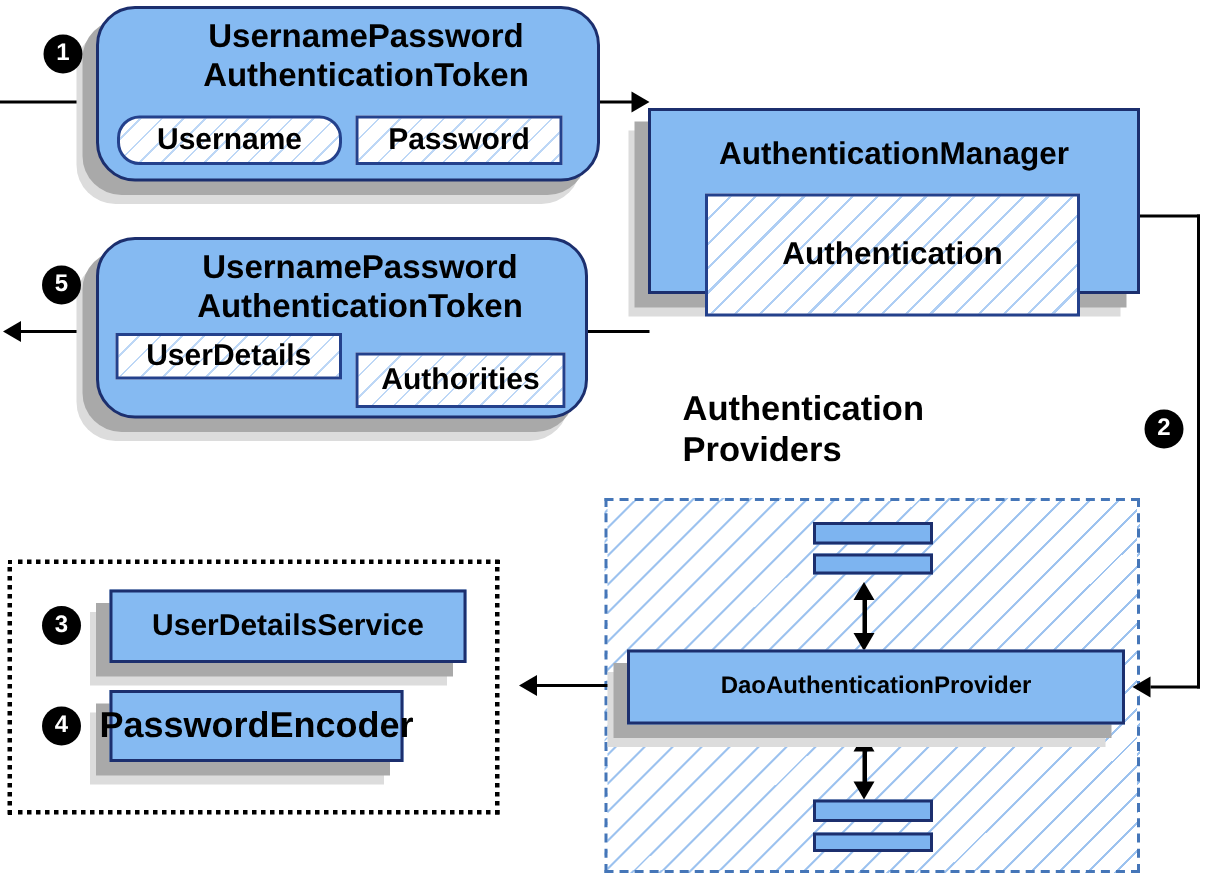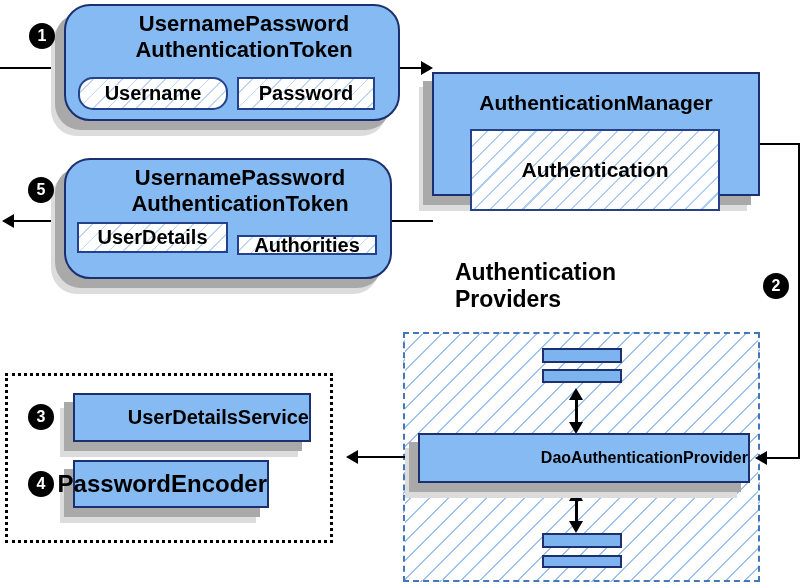--- a/index.html
+++ b/index.html
@@ -14,21 +14,21 @@
   .tri-right{border-top:7px solid transparent;border-bottom:7px solid transparent;border-left:12px solid #000;}
   .tri-left{border-top:7px solid transparent;border-bottom:7px solid transparent;border-right:12px solid #000;}
   .tri-up{border-left:7px solid transparent;border-right:7px solid transparent;border-bottom:12px solid #000;}
   .tri-down{border-left:7px solid transparent;border-right:7px solid transparent;border-top:12px solid #000;}
   
   .bluebox{
     position:absolute;background:#85baf2;border:2px solid #1c2f6e;
     box-shadow:-9px 9px 0 #a9a9a9,-13px 15px 0 #dcdcdc;
     box-sizing:border-box;
   }
-  .center-flex{display:flex;align-items:center;justify-content:flex-end;text-align:center;}
+  .center-flex{display:flex;align-items:center;justify-content:center;text-align:center;}
   .rounded{border-radius:26px;}
   
   .hatch{
     background-color:#fff;
     background-image:repeating-linear-gradient(135deg,rgba(255,255,255,0) 0px,rgba(255,255,255,0) 10px,#aecef4 10px,#aecef4 11.5px);
   }
   .field{
     position:absolute;border:2px solid #24418c;box-sizing:border-box;
     display:flex;align-items:center;justify-content:center;
     font-size:20px;white-space:nowrap;
@@ -122,21 +122,21 @@
   </div>
 
   <div class="bluebox rounded" style="left:64px;top:158px;width:328px;height:121px;">
     <div class="token-title">
       <div>UsernamePassword</div>
       <div>AuthenticationToken</div>
     </div>
     <div class="field" style="left:11px;top:62px;width:151px;height:31px;">
       <span>UserDetails</span>
     </div>
-    <div class="field" style="left:171px;top:75px;width:140px;height:20px;">
+    <div class="field" style="left:171px;top:75px;width:140px;height:37px;">
       <span>Authorities</span>
     </div>
   </div>
 
   <div class="dotted-box" style="left:5px;top:373px;width:328px;height:170px;"></div>
 
   <div class="bluebox center-flex" style="left:73px;top:393px;width:238px;height:49px;font-size:20px;white-space:nowrap;">
     <span>UserDetailsService</span>
   </div>
 

